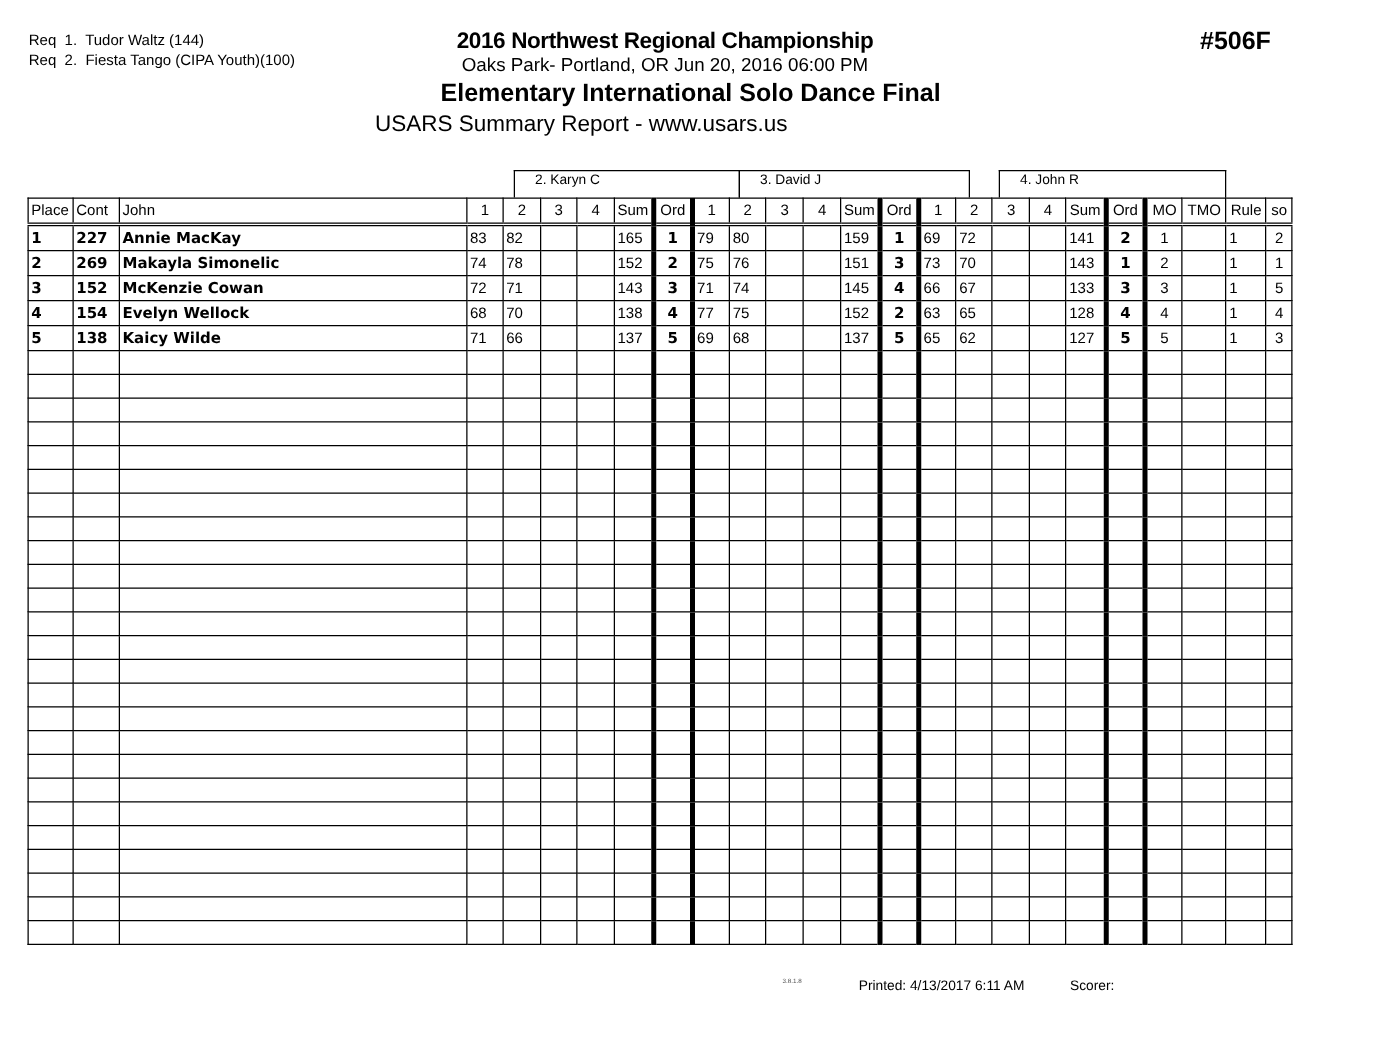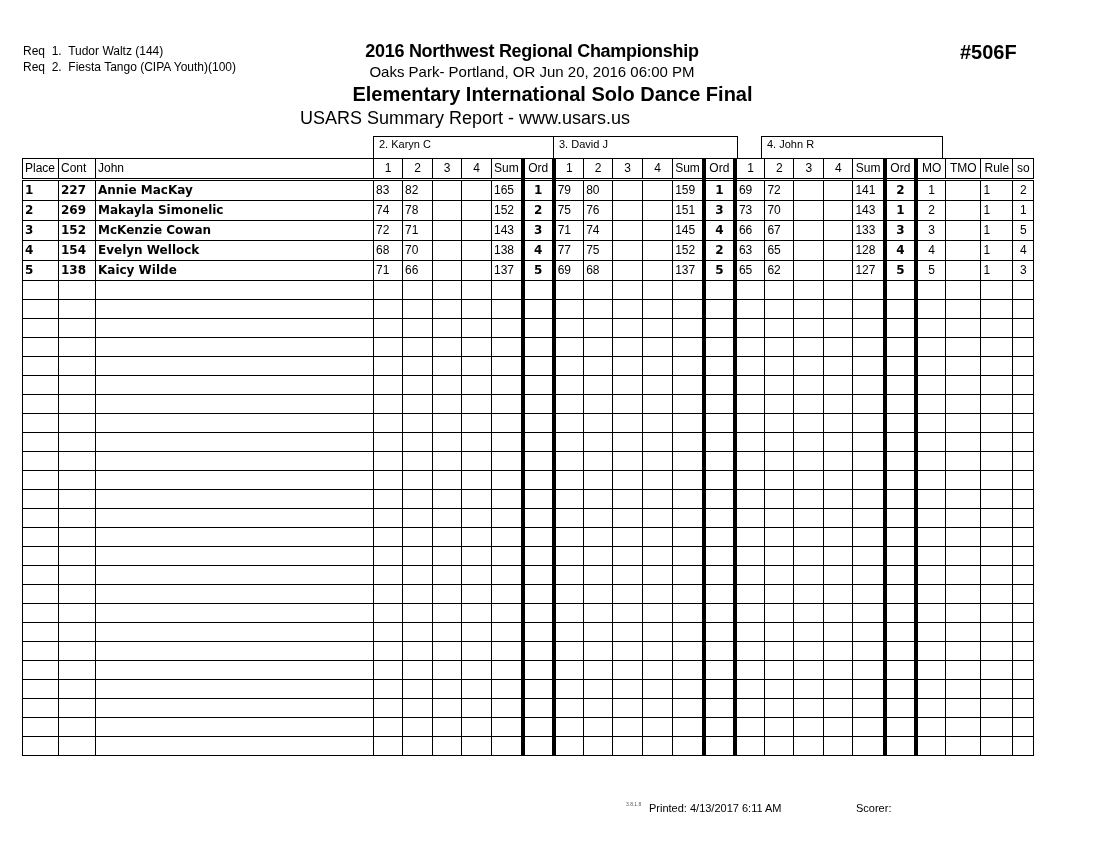--- a/index.html
+++ b/index.html
@@ -1,27 +1,27 @@
 <!DOCTYPE html>
 <html><head>
 <meta charset="utf-8">
 <style>
   html, body { margin: 0; padding: 0; background: #ffffff; }
   body { width: 1100px; height: 850px; position: relative; overflow: hidden;
          font-family: "Liberation Sans", sans-serif; color: #000; }
-  .abs { position: absolute; margin-top: 19px; }
+  .abs { position: absolute; }
   .req { left: 23px; font-size: 12px; line-height: 14px; white-space: pre; }
   .title1 { left: 330px; width: 404px; top: 22px; text-align: center; font-size: 18px; font-weight: bold; letter-spacing: -0.3px; }
   .title2 { left: 330px; width: 404px; top: 44px; text-align: center; font-size: 15px; }
   .title3 { left: 300px; width: 505px; top: 64px; text-align: center; font-size: 20px; font-weight: bold; }
   .title4 { left: 300px; width: 490px; top: 89px; text-align: left; font-size: 18px; }
   .eventno { left: 960px; top: 22px; font-size: 20px; font-weight: bold; }
 
   .judge-box { position: absolute; top: 136px; height: 22px; border: 1px solid #000; border-bottom: none; box-sizing: border-box;
-               font-size: 11px; padding-left: 5px; line-height: 14px; }
+               font-size: 11px; padding-left: 16px; line-height: 14px; margin-left: 38px; }
 
   table.grid { position: absolute; left: 22px; top: 158px; border-collapse: collapse; table-layout: fixed; }
   table.grid td, table.grid th { border: 1px solid #000; height: 19px; padding: 0 2px; font-size: 12px; font-weight: normal;
         overflow: hidden; white-space: nowrap; box-sizing: border-box; line-height: 19px; }
   table.grid thead th { border-bottom: 3px double #000; height: 20px; }
   table.grid th.c, table.grid td.c { text-align: center; }
   table.grid td.r { text-align: left; }
   table.grid th.l, table.grid td.l { text-align: left; }
   td.bold, th.bold { font-weight: bold !important; font-family: "DejaVu Sans", sans-serif; font-size: 12px; }
   .thickR { border-right: 4px solid #000 !important; }
@@ -910,14 +910,14 @@
         <td class="thickR"></td>
         <td></td>
         <td></td>
         <td></td>
         <td></td>
       </tr>
     </tbody>
 </table>
 
 <div class="abs ver">3.8.1.8</div>
-<div class="abs footer" style="left:649px">Printed:  4/13/2017  6:11 AM</div>
+<div class="abs footer" style="left:687px">Printed:  4/13/2017  6:11 AM</div>
 <div class="abs footer" style="left:856px">Scorer:</div>
 
 </body></html>

